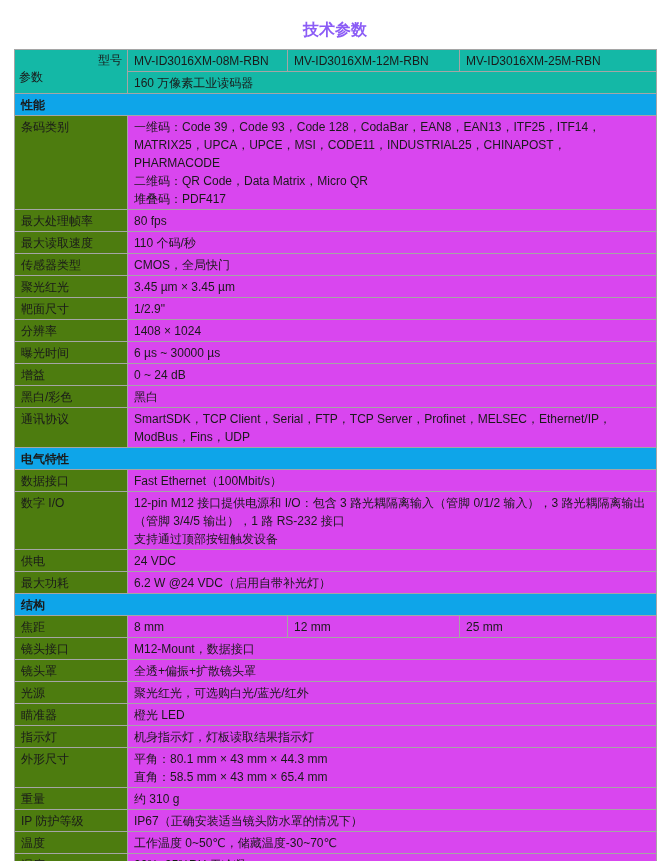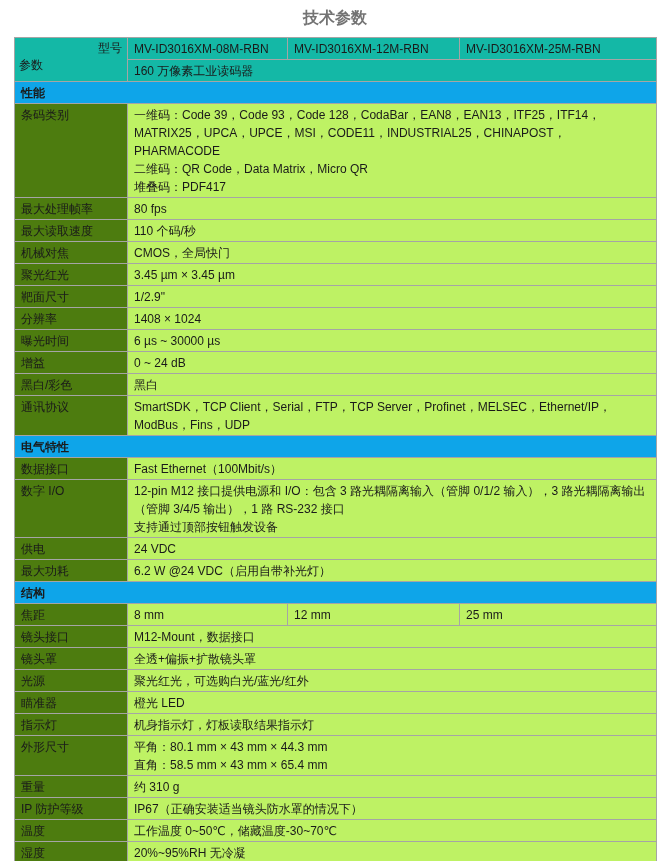--- a/index.html
+++ b/index.html
@@ -8,22 +8,22 @@
     height: 861px;
     background: #ffffff;
     font-family: "Liberation Sans", "DejaVu Sans", sans-serif;
     color: #1a1a1a;
     -webkit-font-smoothing: antialiased;
   }
   .page-title {
     text-align: center;
     font-size: 16px;
     font-weight: 700;
-    color: #737373;
-    padding-top: 6px;
+    color: #8b5cf6;
+    padding-top: 18px;
     height: 24px;
     line-height: 24px;
   }
   table.spec {
     border-collapse: collapse;
     table-layout: fixed;
     width: 642px;
     margin: 7px 14px 0 14px;
     font-size: 12px;
   }
@@ -33,21 +33,21 @@
     padding: 2px 6px 1px 6px;
     line-height: 18px;
     overflow: hidden;
     word-wrap: break-word;
   }
   td.lbl {
     background: #4d7c0f;
     padding-left: 4px;
     padding-right: 4px;
   }
-  td.val { background: #bef264; }
+  td.val { background: #d946ef; }
   td.section {
     background: #0ea5e9;
     font-weight: 700;
     padding-left: 4px;
   }
   tr.hdr td { background: #14b8a6; }
   td.corner {
     position: relative;
     background-image: linear-gradient(to bottom right,
       transparent calc(50% - 0.7px),
@@ -101,21 +101,21 @@
   </tr>
   <tr>
     <td class="lbl">最大处理帧率</td>
     <td class="val" colspan="3">80 fps</td>
   </tr>
   <tr>
     <td class="lbl">最大读取速度</td>
     <td class="val" colspan="3">110 个码/秒</td>
   </tr>
   <tr>
-    <td class="lbl">机械对焦</td>
+    <td class="lbl">传感器类型</td>
     <td class="val" colspan="3">CMOS，全局快门</td>
   </tr>
   <tr>
     <td class="lbl">聚光红光</td>
     <td class="val" colspan="3">3.45 µm × 3.45 µm</td>
   </tr>
   <tr>
     <td class="lbl">靶面尺寸</td>
     <td class="val" colspan="3">1/2.9"</td>
   </tr>

